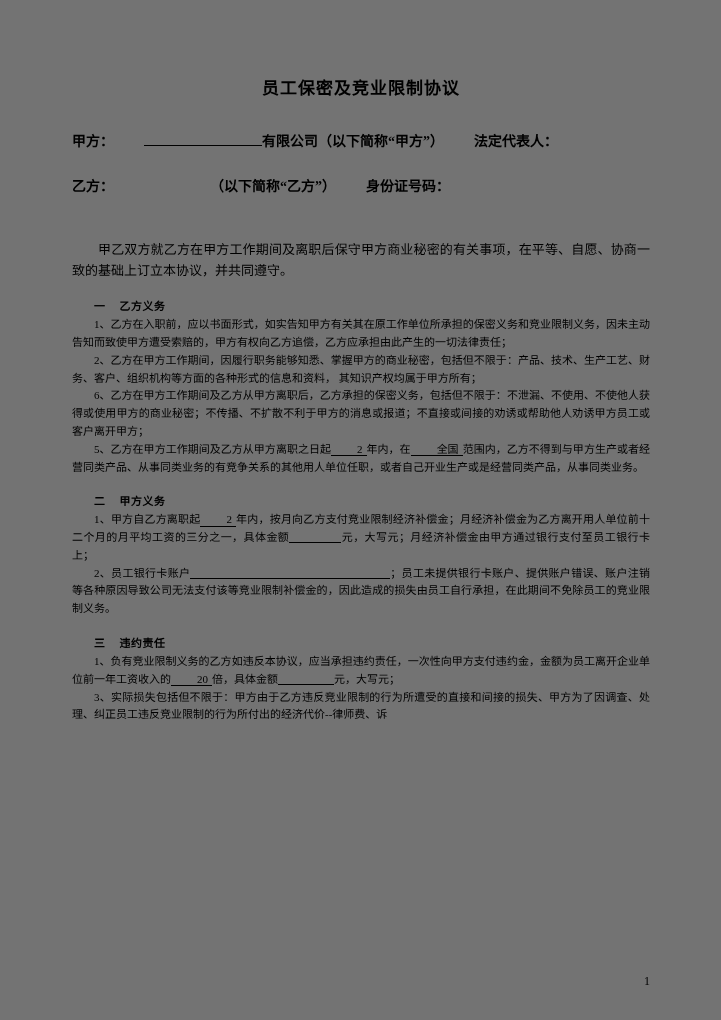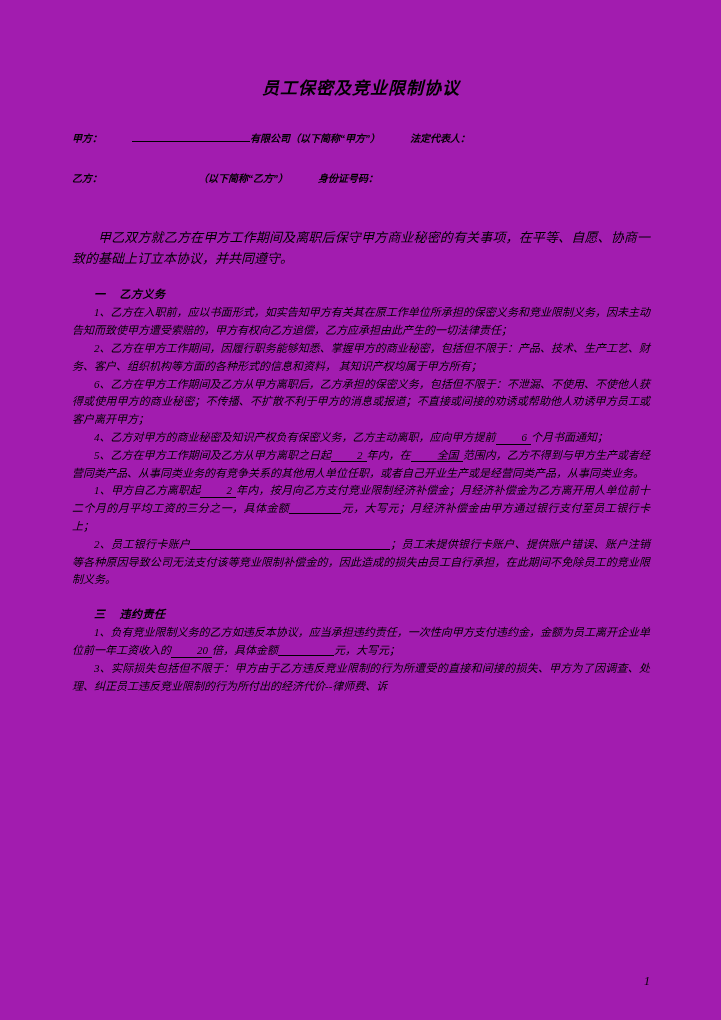--- a/index.html
+++ b/index.html
@@ -10,24 +10,23 @@
   }
   body {
     font-family: "Liberation Serif", "DejaVu Serif", serif;
     color: #000000;
   }
   .page {
     position: relative;
     width: 721px;
     height: 1020px;
     margin: 0 auto;
-    background: #a21caf;
+    background: #737373;
     overflow: hidden;
     box-sizing: border-box;
-    font-style: italic;
   }
   .content {
     position: absolute;
     left: 72px;
     top: 0;
     width: 578px;
   }
 
   
   .doc-title {
@@ -38,21 +37,21 @@
     margin: 0;
     padding-top: 79px;
     line-height: 1.2;
   }
 
   
   .party-block {
     margin-top: 32px;
   }
   .party-line {
-    font-size: 10px;
+    font-size: 14px;
     font-weight: bold;
     line-height: 1.35;
     white-space: pre;
   }
   .party-line + .party-line {
     margin-top: 26px;
   }
   .blank-u {
     display: inline-block;
     border-bottom: 1px solid #000;
@@ -143,24 +142,24 @@
     <p class="para intro-para">甲乙双方就乙方在甲方工作期间及离职后保守甲方商业秘密的有关事项，在平等、自愿、协商一致的基础上订立本协议，并共同遵守。</p>
 
     <p class="section-head spacer-before-head"><span>一</span><span class="head-gap"></span><span>乙方义务</span></p>
 
     <p class="clause spacer-after-head">1、乙方在入职前，应以书面形式，如实告知甲方有关其在原工作单位所承担的保密义务和竞业限制义务，因未主动告知而致使甲方遭受索赔的，甲方有权向乙方追偿，乙方应承担由此产生的一切法律责任；</p>
 
     <p class="clause">2、乙方在甲方工作期间，因履行职务能够知悉、掌握甲方的商业秘密，包括但不限于：产品、技术、生产工艺、财务、客户、组织机构等方面的各种形式的信息和资料， 其知识产权均属于甲方所有；</p>
 
     <p class="clause">6、乙方在甲方工作期间及乙方从甲方离职后，乙方承担的保密义务，包括但不限于：不泄漏、不使用、不使他人获得或使用甲方的商业秘密；不传播、不扩散不利于甲方的消息或报道；不直接或间接的劝诱或帮助他人劝诱甲方员工或客户离开甲方；</p>
 
-    <p class="clause"><span>4、乙方对甲方的商业秘密及知识产权负有保密义务，乙方主动离职，应向甲方提前</span><span class="fill">6</span><span>个月书面通知；</span></p>
 
     <p class="clause"><span>5、乙方在甲方工作期间及乙方从甲方离职之日起</span><span class="fill">2</span><span>年内，在</span><span class="fill">全国</span><span>范围内，乙方不得到与甲方生产或者经营同类产品、从事同类业务的有竞争关系的其他用人单位任职，或者自己开业生产或是经营同类产品，从事同类业务。</span></p>
 
+    <p class="section-head spacer-before-head"><span>二</span><span class="head-gap"></span><span>甲方义务</span></p>
 
     <p class="clause spacer-after-head"><span>1、甲方自乙方离职起</span><span class="fill">2</span><span>年内，按月向乙方支付竞业限制经济补偿金；月经济补偿金为乙方离开用人单位前十二个月的月平均工资的三分之一，具体金额</span><span class="fill-empty fill-amount"></span><span>元，大写</span><span>元；月经济补偿金由甲方通过银行支付至员工银行卡上；</span></p>
 
     <p class="clause"><span>2、员工银行卡账户</span><span class="fill-empty fill-account"></span><span>；员工未提供银行卡账户、提供账户错误、账户注销等各种原因导致公司无法支付该等竞业限制补偿金的，因此造成的损失由员工自行承担，在此期间不免除员工的竞业限制义务。</span></p>
 
     <p class="section-head spacer-before-head"><span>三</span><span class="head-gap"></span><span>违约责任</span></p>
 
     <p class="clause spacer-after-head"><span>1、负有竞业限制义务的乙方如违反本协议，应当承担违约责任，一次性向甲方支付违约金，金额为员工离开企业单位前一年工资收入的</span><span class="fill">20</span><span>倍，具体金额</span><span class="fill-empty fill-amount2"></span><span>元，大写</span><span>元；</span></p>
 
 

